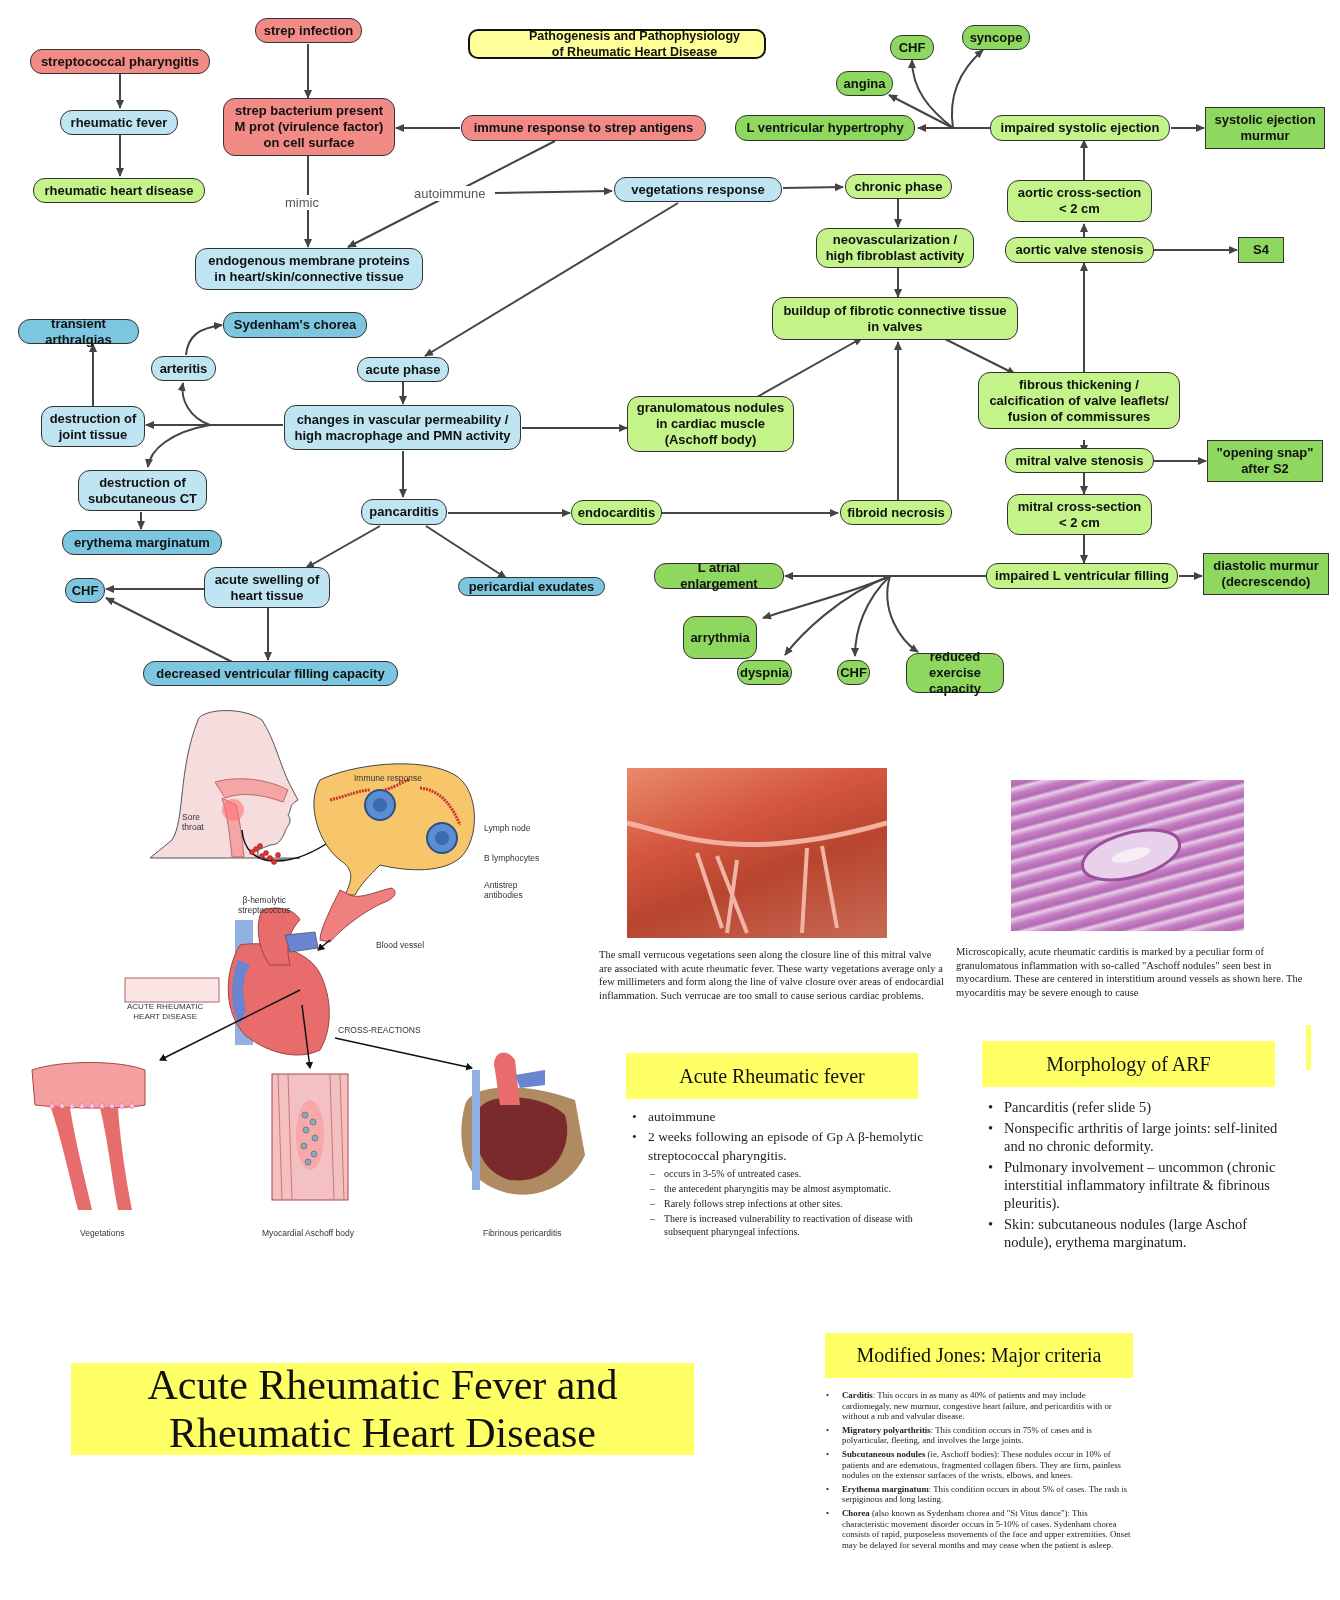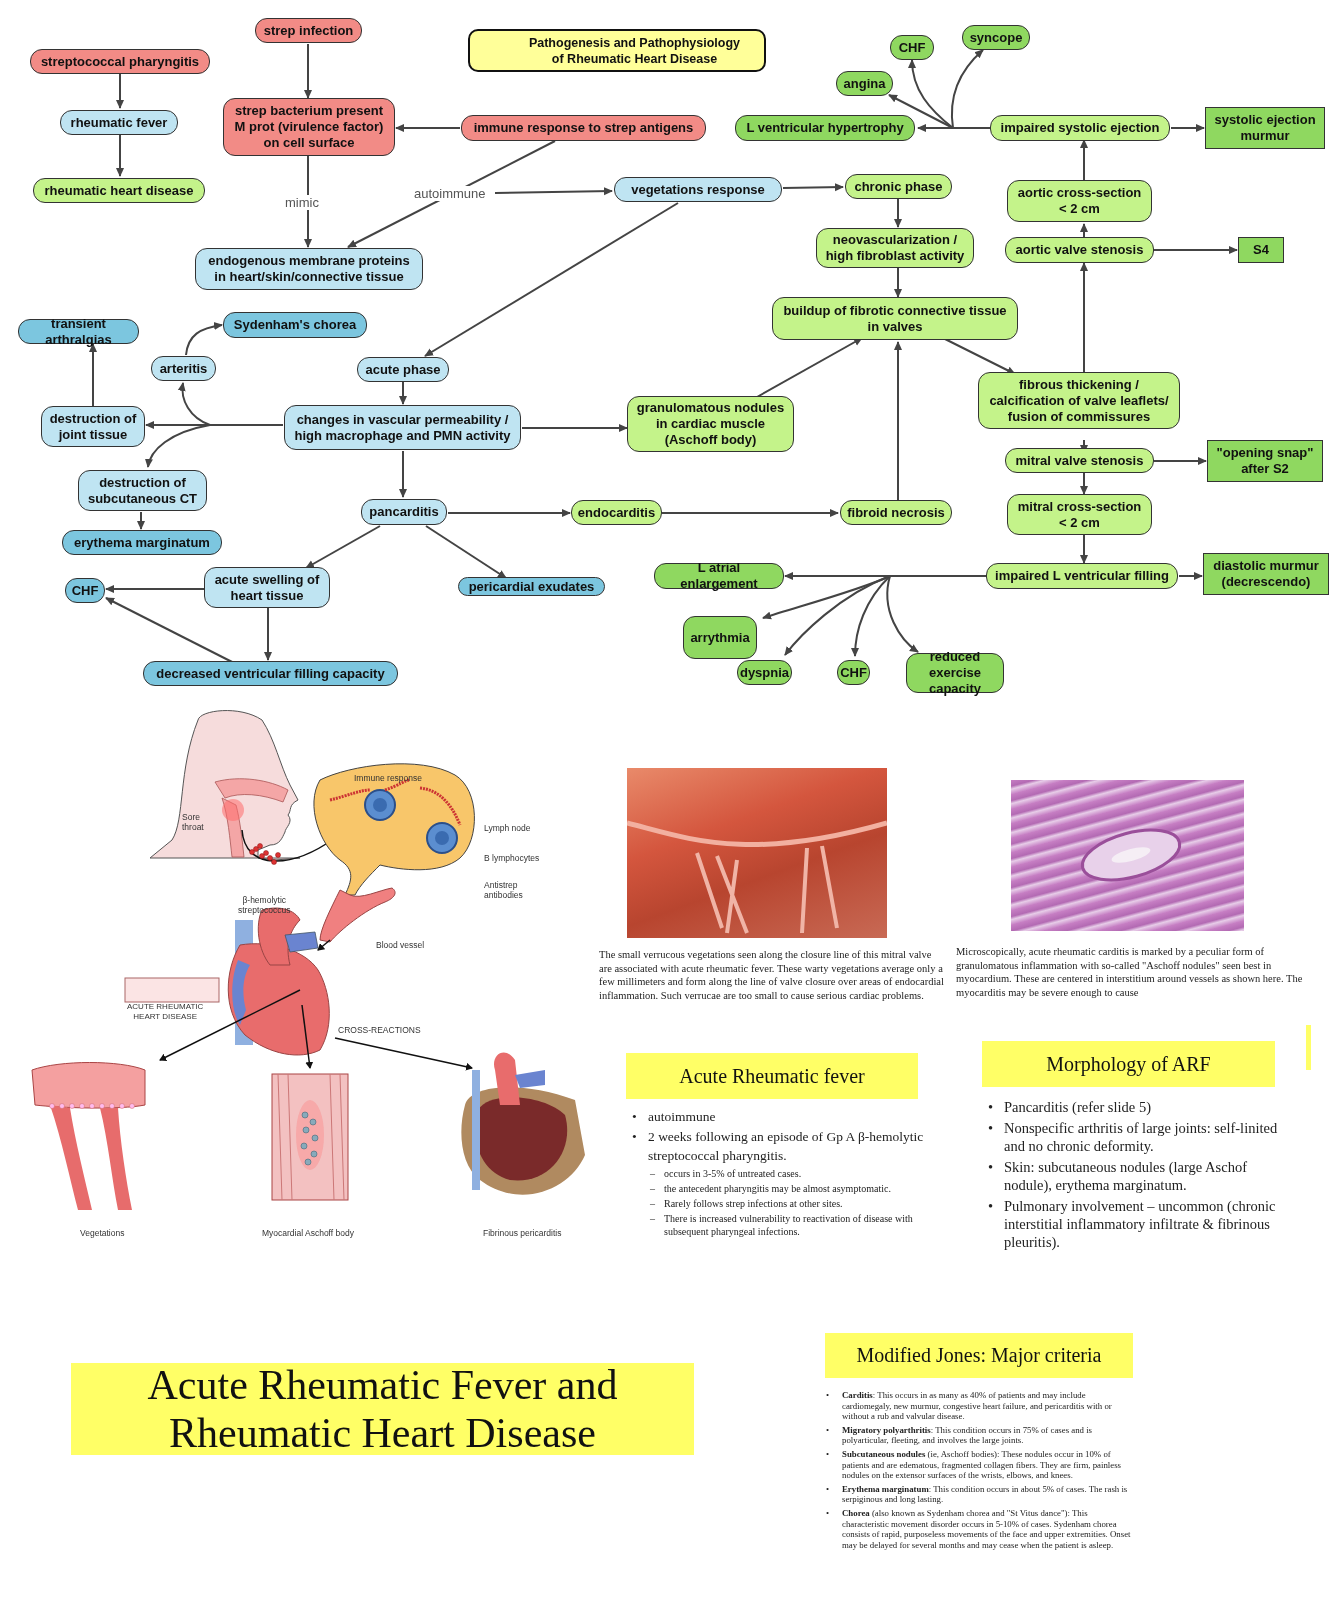--- a/index.html
+++ b/index.html
@@ -88,21 +88,21 @@
     <line x1="1084" y1="535" x2="1084" y2="563" marker-end="url(#ah)"></line>
     <line x1="1179" y1="576" x2="1202" y2="576" marker-end="url(#ah)"></line>
     <line x1="990" y1="576" x2="785" y2="576" marker-end="url(#ah)"></line>
     <path d="M890,576 C860,590 800,606 763,618" marker-end="url(#ah)"></path>
     <path d="M890,576 C840,595 800,635 785,655" marker-end="url(#ah)"></path>
     <path d="M890,576 C865,600 855,630 855,656" marker-end="url(#ah)"></path>
     <path d="M890,576 C880,610 900,640 918,652" marker-end="url(#ah)"></path>
   </g>
 </svg>
 
-<div class="node yellow-title" style="left:468px;top:29px;width:298px;height:43px;padding-left:40px;">Pathogenesis and Pathophysiology
+<div class="node yellow-title" style="left:468px;top:29px;width:298px;height:30px;padding-left:40px;">Pathogenesis and Pathophysiology
 of Rheumatic Heart Disease</div>
 
 <div class="node red" style="left:30px;top:49px;width:180px;height:25px;">streptococcal pharyngitis</div>
 <div class="node blue" style="left:60px;top:110px;width:118px;height:25px;">rheumatic fever</div>
 <div class="node lgreen" style="left:33px;top:178px;width:172px;height:25px;">rheumatic heart disease</div>
 
 <div class="node red" style="left:255px;top:18px;width:107px;height:25px;">strep infection</div>
 <div class="node red" style="left:223px;top:98px;width:172px;height:58px;">strep bacterium present
 M prot (virulence factor)
 on cell surface</div>
@@ -308,22 +308,22 @@
   <li class="sub" style="margin-top:2px;">the antecedent pharyngitis may be almost asymptomatic.</li>
   <li class="sub" style="margin-top:2px;">Rarely follows strep infections at other sites.</li>
   <li class="sub" style="margin-top:2px;">There is increased vulnerability to reactivation of disease with subsequent pharyngeal infections.</li>
 </ul>
 
 <div class="slide-title" style="left:982px;top:1041px;width:293px;height:46px;font-size:20px;">Morphology of ARF</div>
 <div class="illus" style="left:1306px;top:1025px;width:5px;height:45px;background:#ffff66;"></div>
 <ul class="bullets" style="left:988px;top:1098px;width:290px;font-size:14.5px;line-height:18px;overflow:hidden;white-space:normal;">
   <li>Pancarditis (refer slide 5)</li>
   <li style="margin-top:3px;">Nonspecific arthritis of large joints: self-linited and no chronic deformity.</li>
+  <li style="margin-top:3px;">Pulmonary involvement – uncommon (chronic interstitial inflammatory infiltrate &amp; fibrinous pleuritis).</li>
   <li style="margin-top:3px;">Skin: subcutaneous nodules (large Aschof nodule), erythema marginatum.</li>
-  <li style="margin-top:3px;">Pulmonary involvement – uncommon (chronic interstitial inflammatory infiltrate &amp; fibrinous pleuritis).</li>
 </ul>
 
 <div class="slide-title" style="left:71px;top:1363px;width:623px;height:92px;flex-direction:column;font-size:42px;line-height:48px;">
   <span>Acute Rheumatic Fever and</span>
   <span>Rheumatic Heart Disease</span>
 </div>
 
 <div class="slide-title" style="left:825px;top:1333px;width:308px;height:45px;font-size:20px;">Modified Jones: Major criteria</div>
 <ul class="bullets jones" id="jones-list" style="left:826px;top:1390px;width:305px;font-size:8.8px;line-height:10.6px;">
   <li><b>Carditis</b><span>: This occurs in as many as 40% of patients and may include cardiomegaly, new murmur, congestive heart failure, and pericarditis with or without a rub and valvular disease.</span></li>

